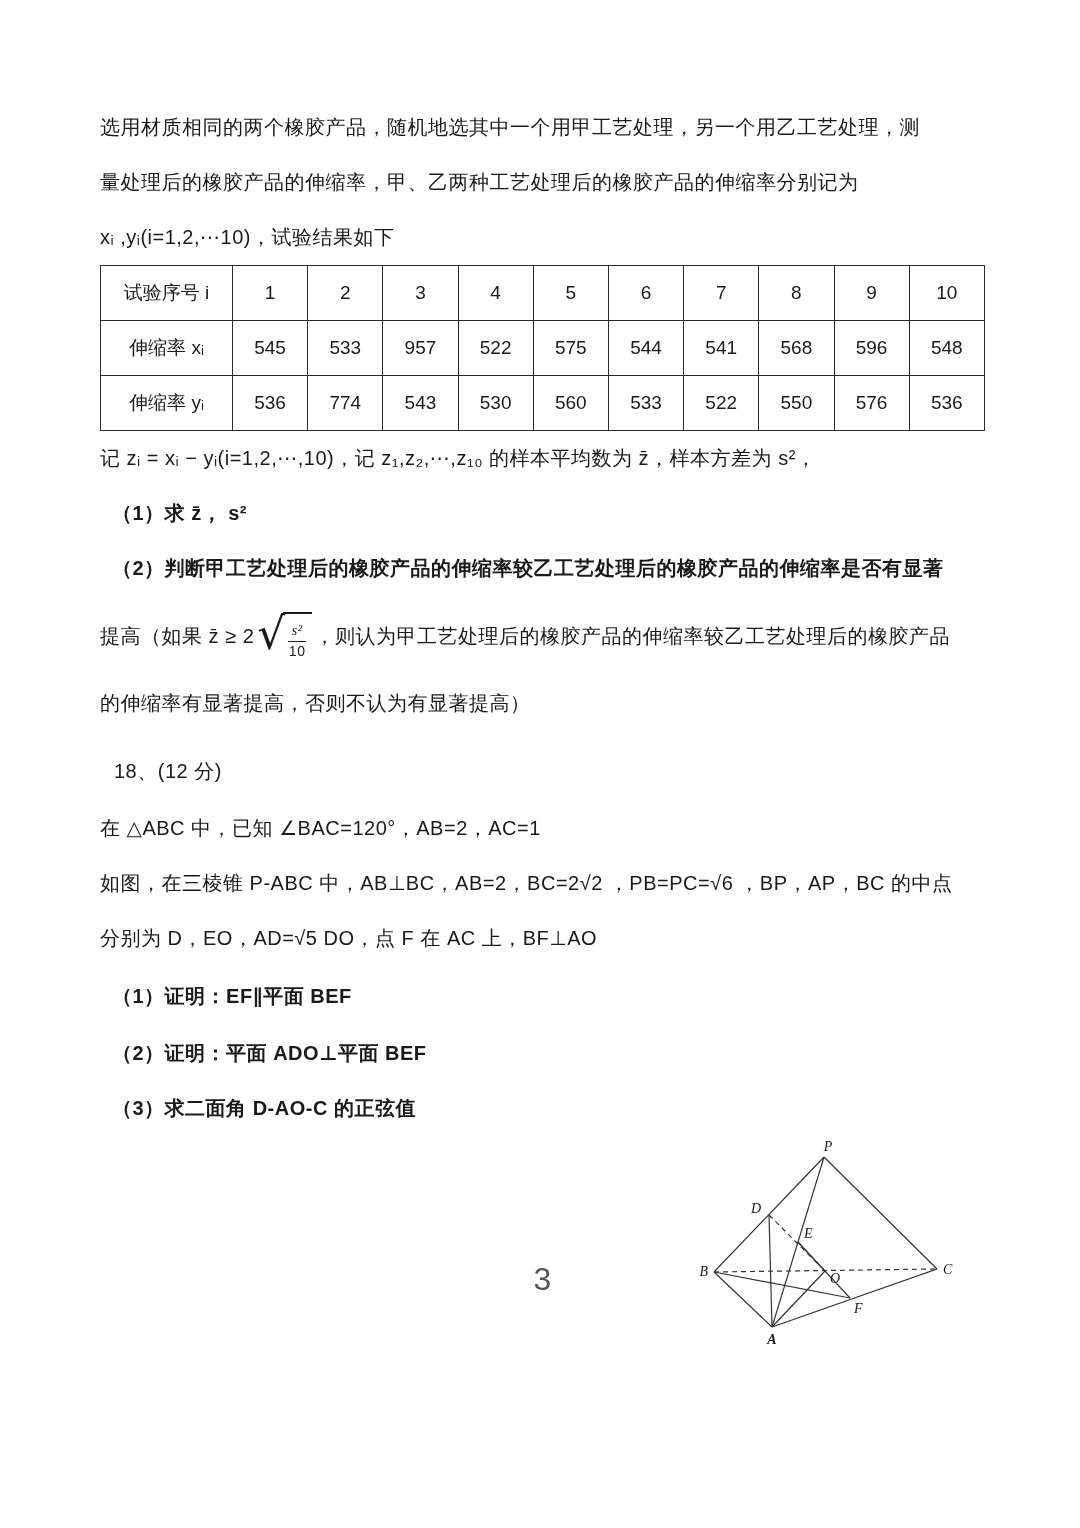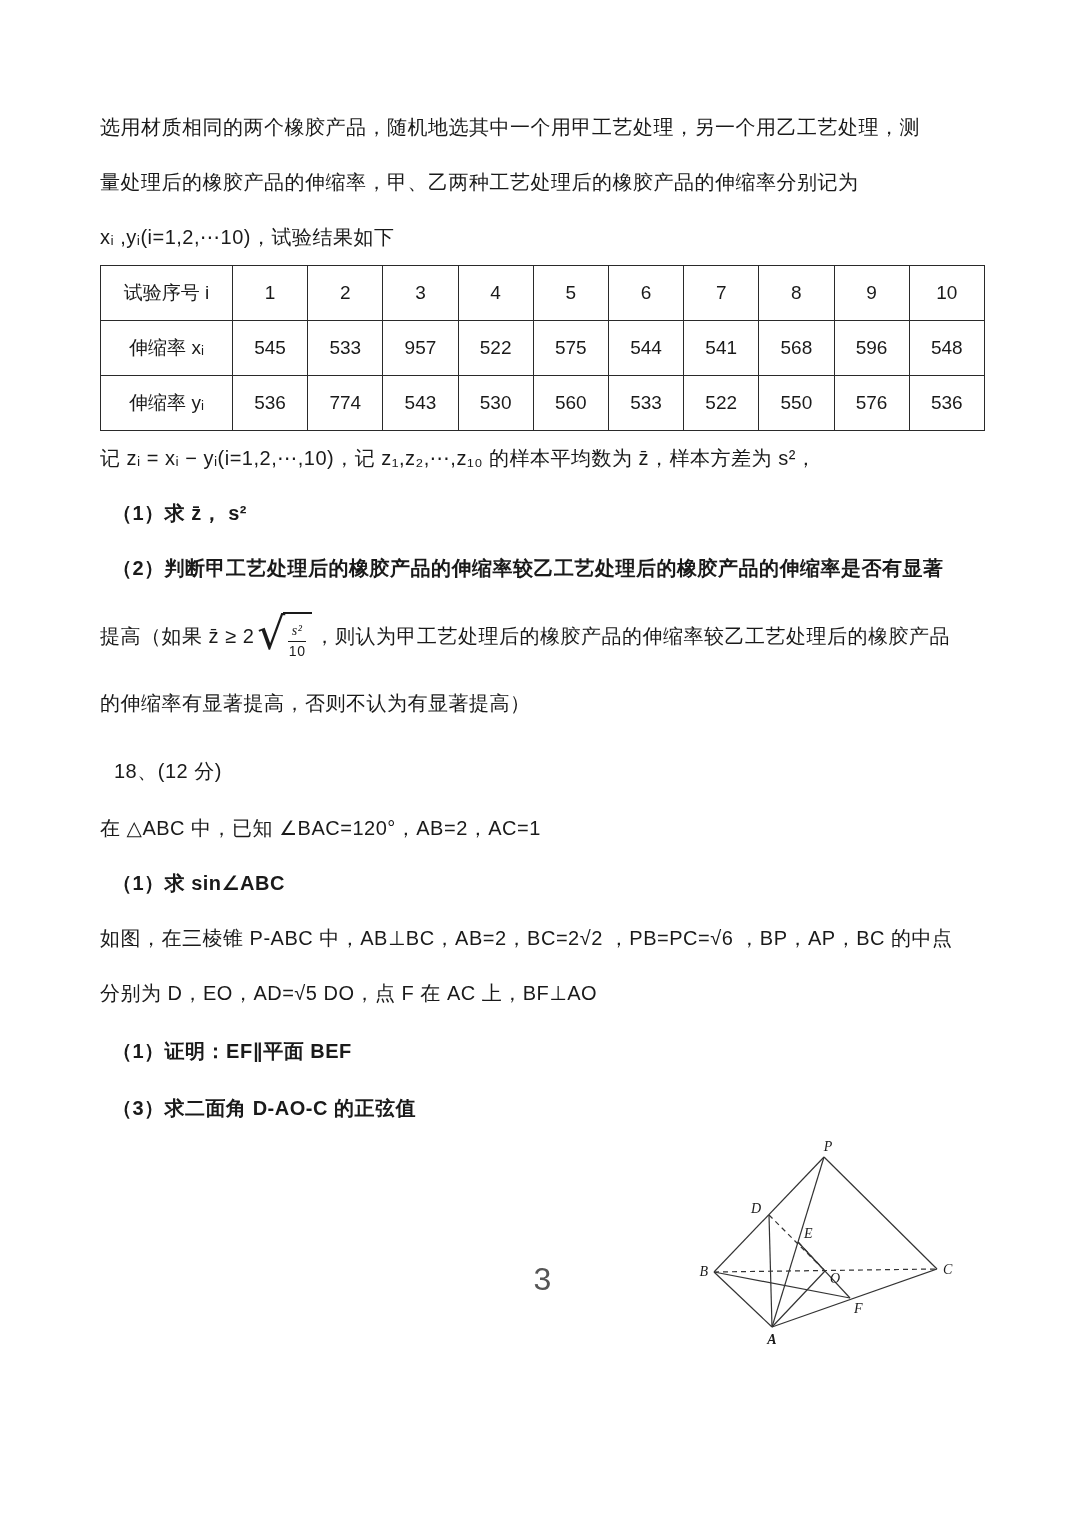--- a/index.html
+++ b/index.html
@@ -180,25 +180,25 @@
               <span class="den">10</span>
             </span></span>
         </span>
         <span>，则认为甲工艺处理后的橡胶产品的伸缩率较乙工艺处理后的橡胶产品</span>
     </div>
 
     <div class="ln">的伸缩率有显著提高，否则不认为有显著提高）</div>
 
     <div class="ln heading" style="margin-top:10px;">18、(12 分)</div>
     <div class="ln">在 △ABC 中，已知 ∠BAC=120°，AB=2，AC=1</div>
-    <div class="ln indent">（1）求 sin∠ABC</div>
 
     <div class="ln">如图，在三棱锥 P-ABC 中，AB⊥BC，AB=2，BC=2√2 ，PB=PC=√6 ，BP，AP，BC 的中点</div>
     <div class="ln">分别为 D，EO，AD=√5 DO，点 F 在 AC 上，BF⊥AO</div>
     <div class="ln indent tall">（1）证明：EF∥平面 BEF</div>
+    <div class="ln indent">（2）证明：平面 ADO⊥平面 BEF</div>
     <div class="ln indent">（3）求二面角 D-AO-C 的正弦值</div>
 
     <div class="page-number">3</div>
   </div>
 
   <div class="figure">
     <svg viewBox="0 0 270 215" width="270" height="215">
       <g stroke="#333333" stroke-width="1.2" fill="none">
         <line x1="134" y1="22" x2="24" y2="137"></line>
         <line x1="134" y1="22" x2="247" y2="134"></line>

